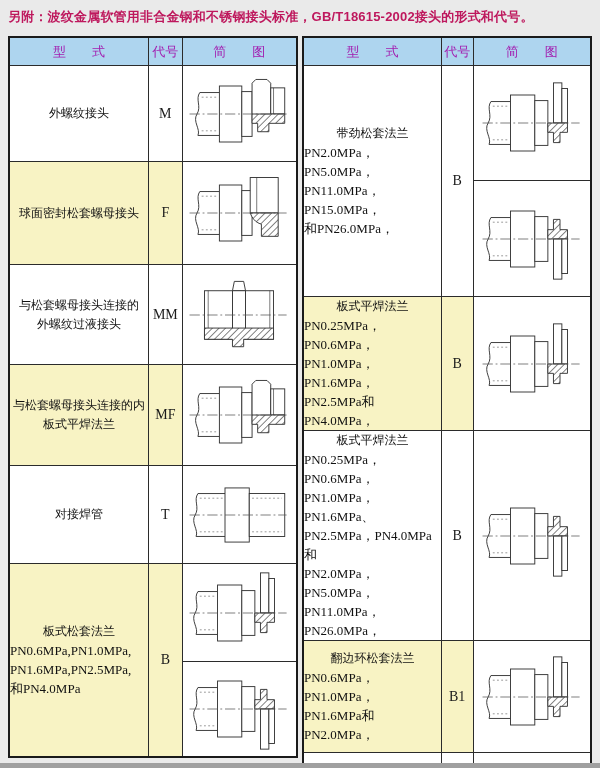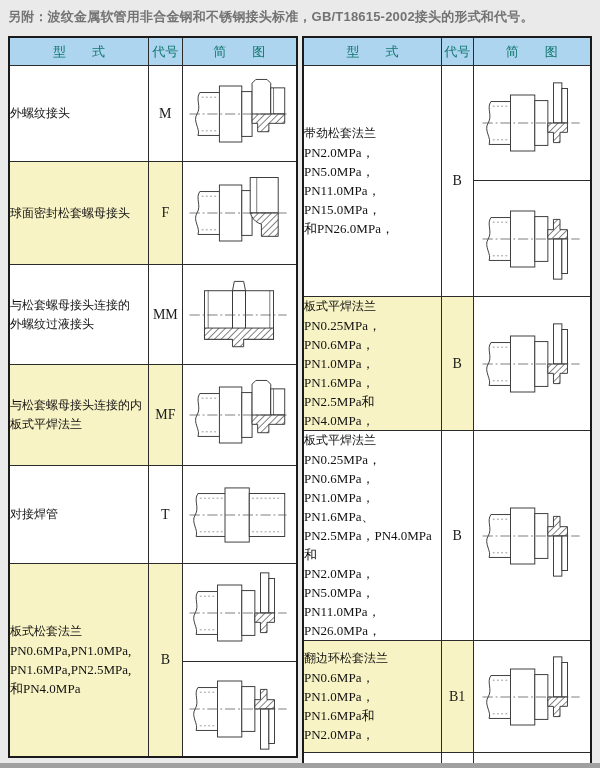--- a/index.html
+++ b/index.html
@@ -8,48 +8,48 @@
   }
   html,body{margin:0;padding:0;}
   body{
     width:600px;height:768px;background:var(--page-bg);
     font-family:"Liberation Sans",sans-serif;color:#111;
     position:relative;overflow:hidden;
   }
   .page{padding:6px 8px 0 8px;}
   .title{
     font-size:13px;font-weight:bold;line-height:1.4;
-    margin:2px 0 10px 0;color:#737373;letter-spacing:0.2px;
+    margin:2px 0 10px 0;color:#be185d;letter-spacing:0.2px;
   }
   .tables{display:flex;gap:4px;align-items:flex-start;}
   table.conn-table{
     border-collapse:collapse;background:var(--cell-bg);
     border:2px solid #1a1a1a;table-layout:fixed;
   }
   table.conn-table td,table.conn-table th{
     border:1px solid var(--border);padding:0;overflow:hidden;
   }
   th.col-head{
     background:var(--header-bg);height:27px;font-weight:normal;
-    font-size:13px;color:#0f766e;text-align:center;vertical-align:middle;
+    font-size:13px;color:#a21caf;text-align:center;vertical-align:middle;
   }
   td.type-cell{
     background:var(--cell-bg);vertical-align:middle;text-align:left;
     padding:2px 2px 2px 7px;
   }
   td.code-cell{
     background:var(--cell-bg);vertical-align:middle;text-align:center;
     font-family:"Liberation Serif",serif;font-size:14px;color:#1a1a1a;
   }
   td.hl{background:var(--hl-bg);margin-top:40px;}
   td.diagram-cell{
     background:var(--cell-bg);vertical-align:middle;text-align:center;
   }
   .tl{line-height:19px;}
-  .tl.zh{font-size:12px;font-family:"Liberation Sans",sans-serif;}
+  .tl.zh{font-size:12px;font-family:"Liberation Sans",sans-serif;text-align:center;}
   .tl.lt{font-size:13px;font-family:Liberation Serif, serif;}
   .bottom-shadow{
     position:absolute;left:0;bottom:0;width:600px;height:5px;
     background:#a0a0a0;
   }
   svg.diag{display:block;margin:0 auto;}
 </style>
 </head>
 <body>
 

